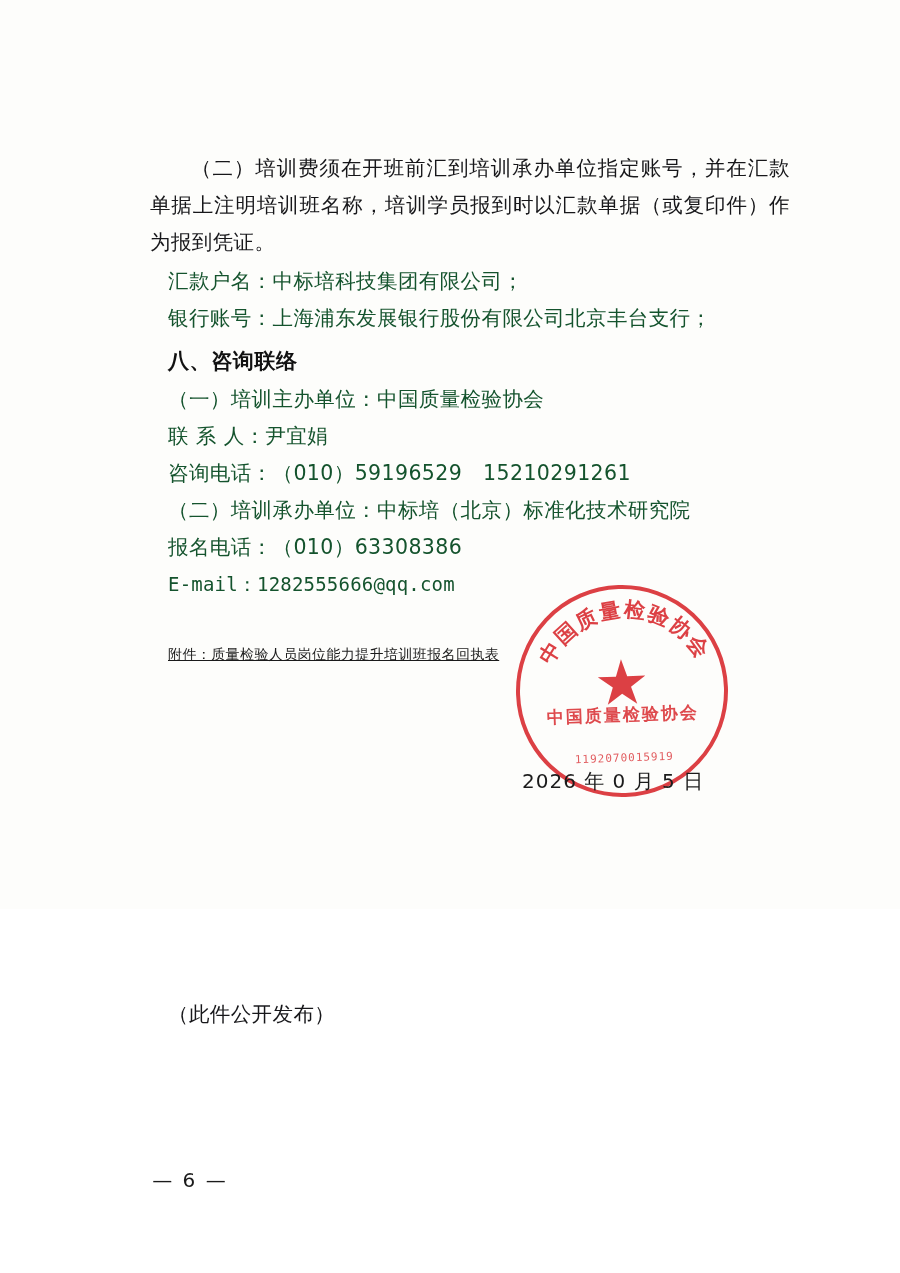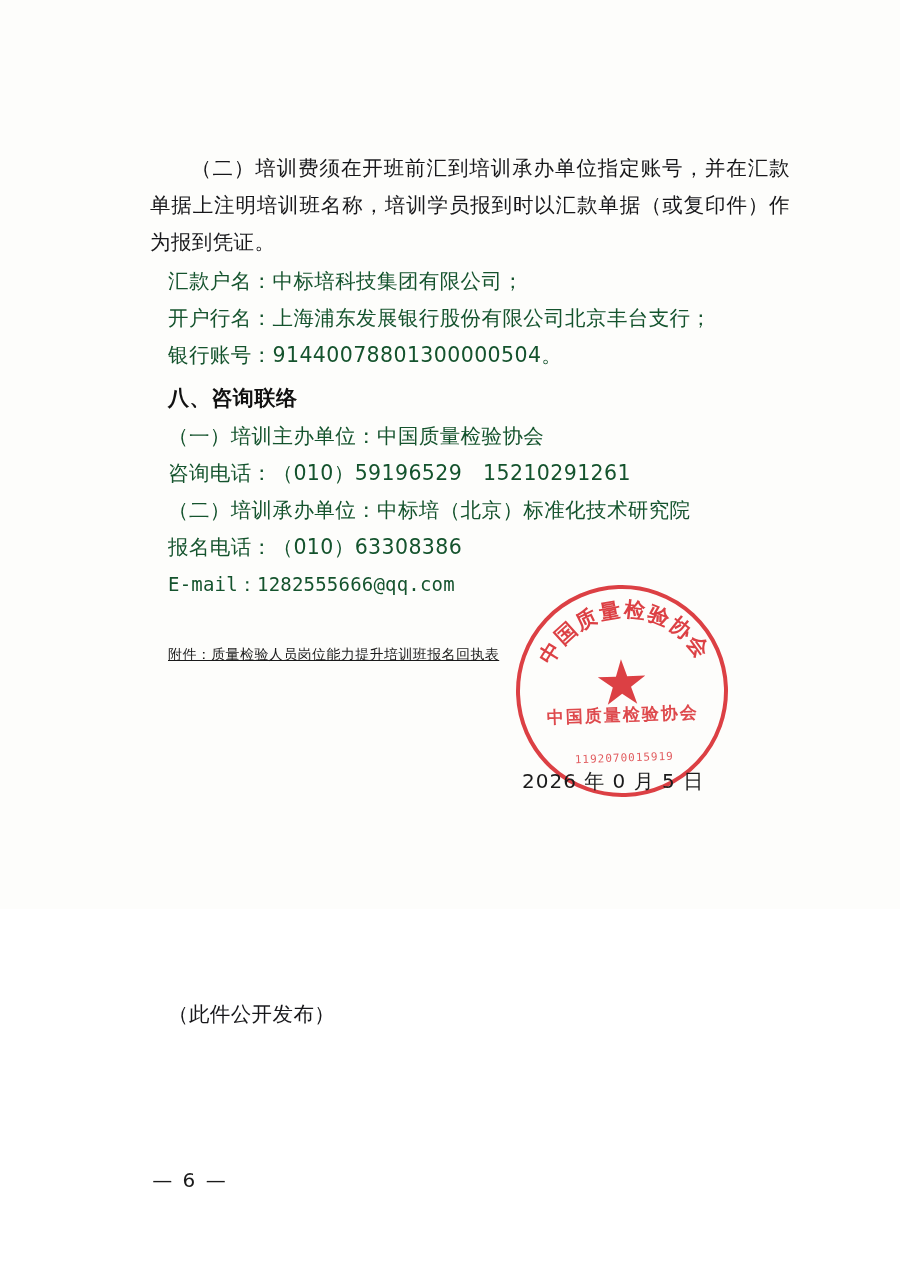--- a/index.html
+++ b/index.html
@@ -177,26 +177,26 @@
 </head>
 <body>
 
 <div class="page">
 
   <div class="content">
 
     <p class="para indent">（二）培训费须在开班前汇到培训承办单位指定账号，并在汇款单据上注明培训班名称，培训学员报到时以汇款单据（或复印件）作为报到凭证。</p>
 
     <p class="line">汇款户名：中标培科技集团有限公司；</p>
-    <p class="line">开户行名：上海浦东发展银行股份有限公司北京丰台支行；</p>
-    <p class="line">银行账号：91440078801300000504。</p>
+    <p class="line">银行账号：上海浦东发展银行股份有限公司北京丰台支行；</p>
 
     <h2 class="section-head">八、咨询联络</h2>
 
     <p class="line">（一）培训主办单位：中国质量检验协会</p>
+    <p class="line">联 系 人：尹宜娟</p>
     <p class="line">咨询电话：（010）59196529　15210291261</p>
     <p class="line">（二）培训承办单位：中标培（北京）标准化技术研究院</p>
     <p class="line">报名电话：（010）63308386</p>
     <p class="line mono">E-mail：1282555666@qq.com</p>
 
     <p class="attach">附件：质量检验人员岗位能力提升培训班报名回执表</p>
 
   </div>
 
   <div class="sign-area">

